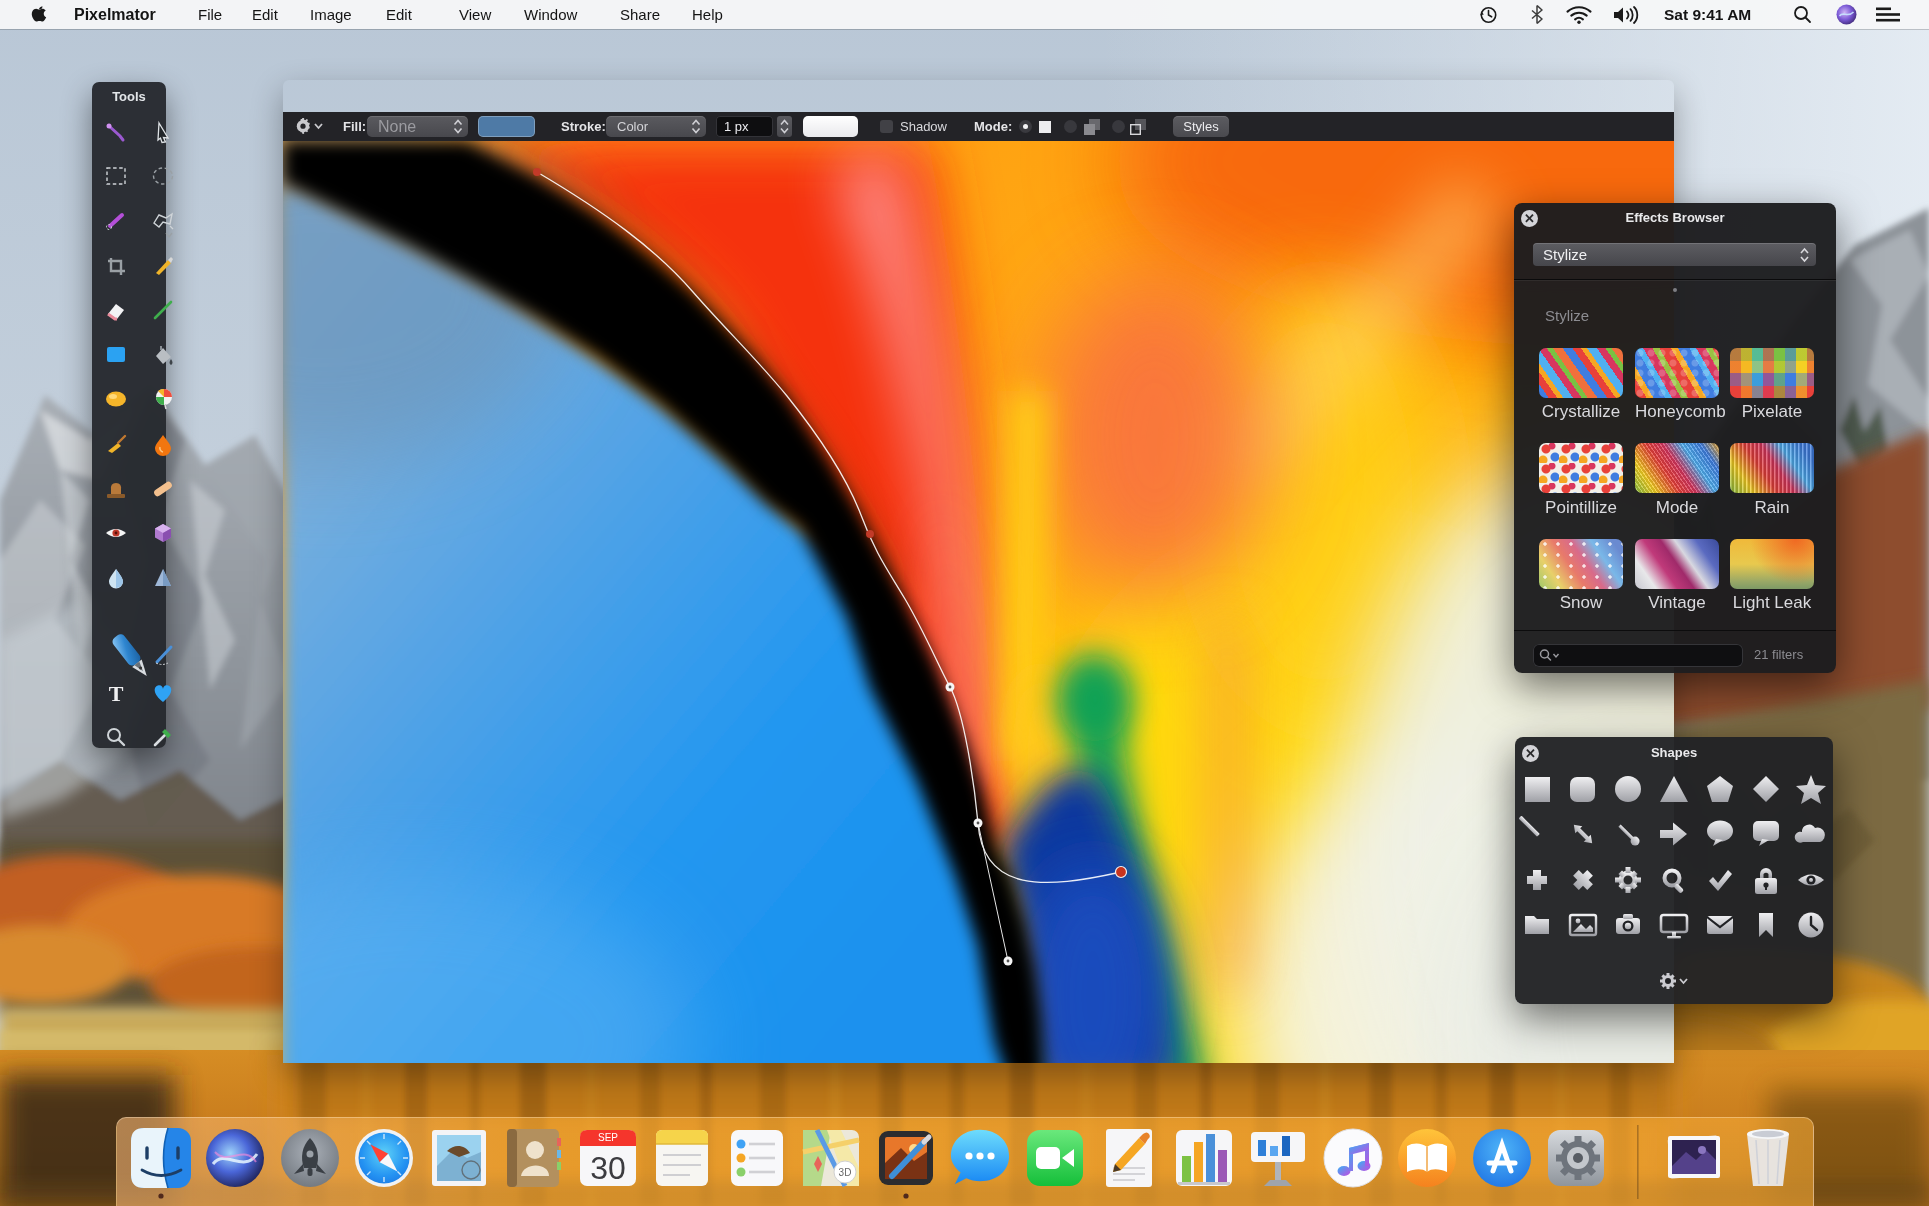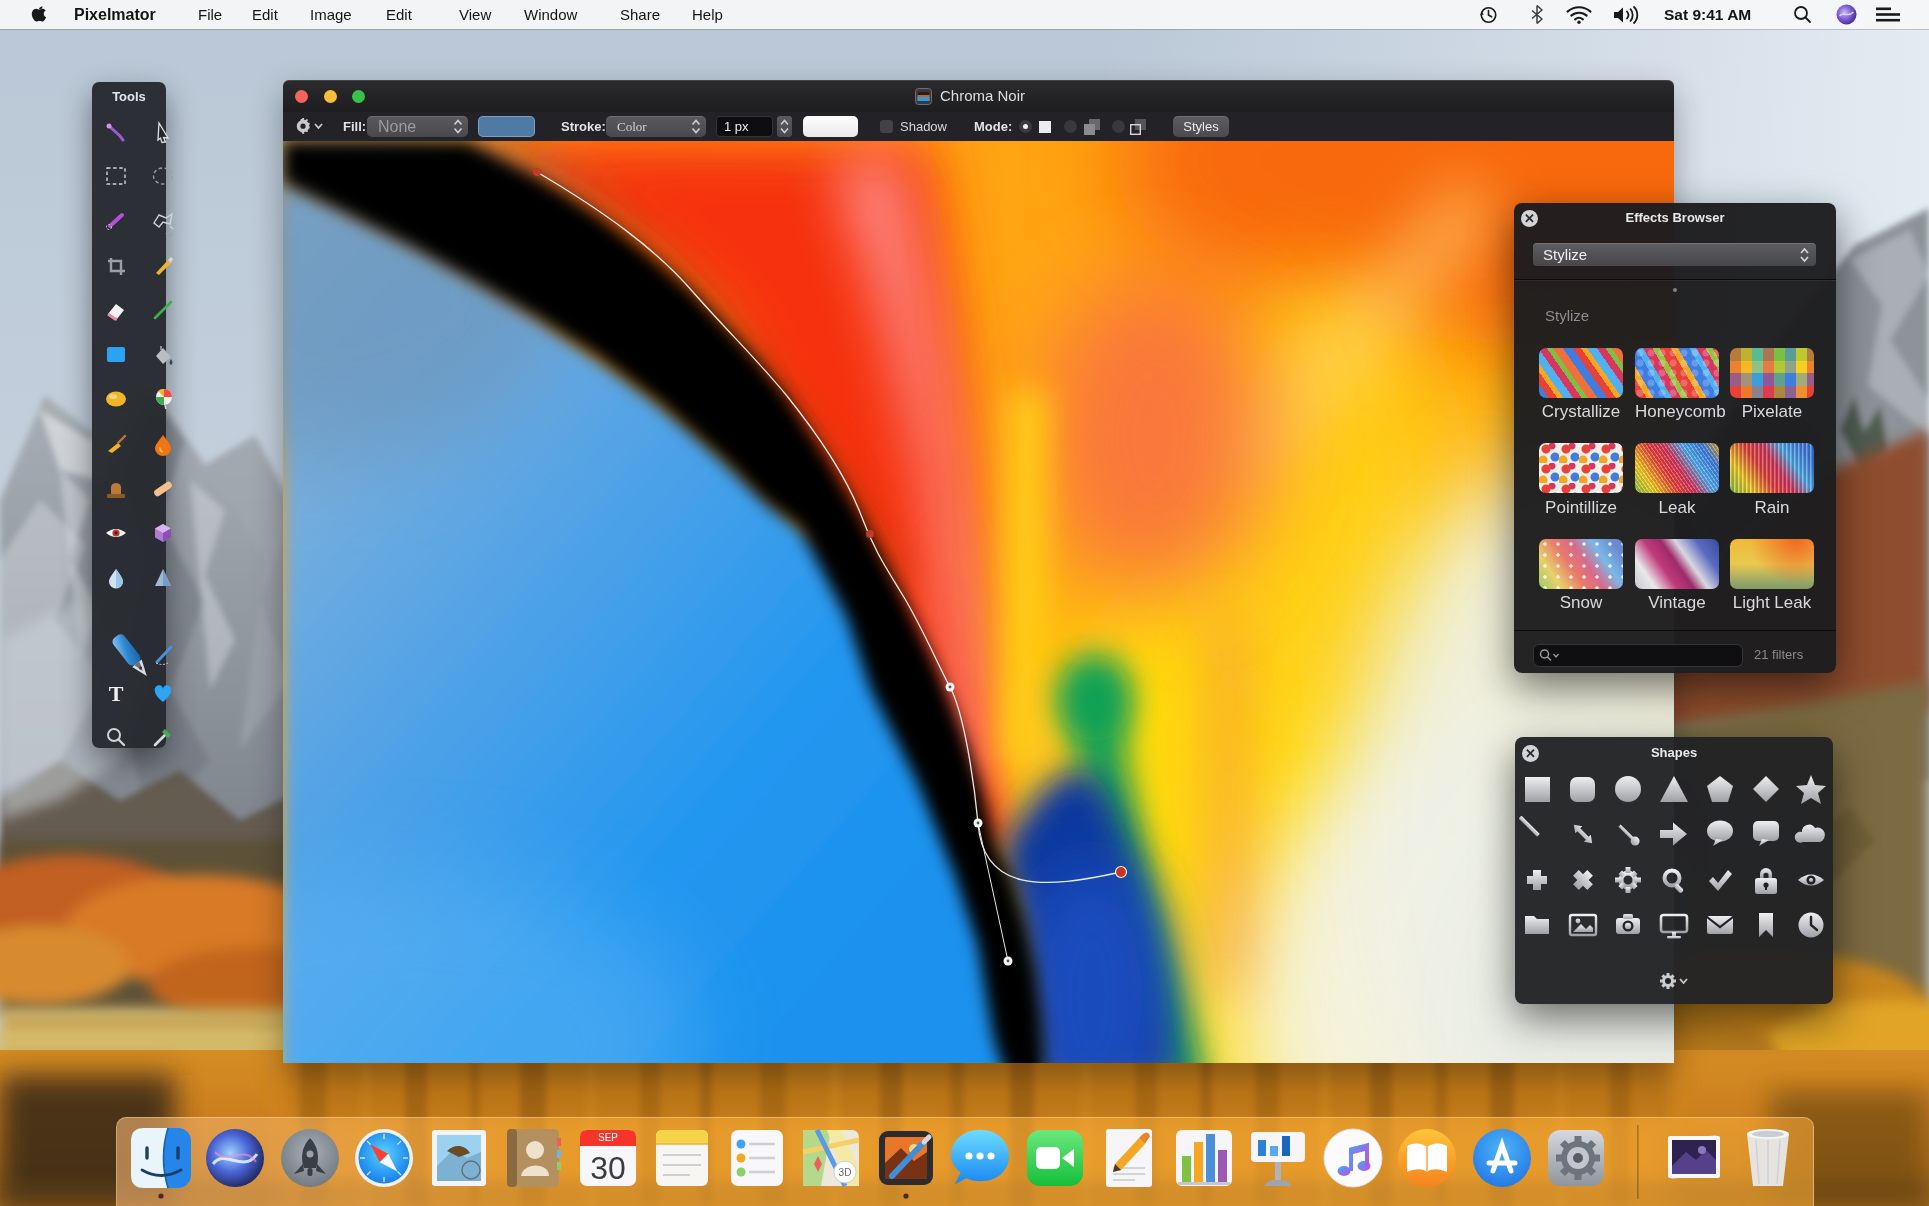--- a/index.html
+++ b/index.html
@@ -363,51 +363,39 @@
         <path d="M-8,8 L3,-3" stroke="#d8dce0" stroke-width="2.6" stroke-linecap="round"></path>
         <path d="M2,-8 L8,-2 L5,1 L-1,-5 Z" fill="#3fae4c"></path>
       </g>
   </svg>
   <svg style="position:absolute;left:72px;top:150px" width="10" height="8" viewBox="0 0 10 8">
       <path d="M2,1 L5,5 L8,1" stroke="#9aa0a5" stroke-width="1.3" fill="none"></path>
     </svg>
 </div>
 
 <div id="window" class="abs">
-  <div id="titlebar" class="abs">
-    <div class="tl" style="left:12px;top:10px;background:#f4645c;"></div>
-    <div class="tl" style="left:41px;top:10px;background:#f9bd39;"></div>
-    <div class="tl" style="left:69px;top:10px;background:#38c14b;"></div>
-    <svg class="abs" style="left:632px;top:8px" width="17" height="17" viewBox="0 0 17 17">
-      <rect x="0.5" y="0.5" width="16" height="16" rx="3" fill="#3a3a3e" stroke="#6e6e72"></rect>
-      <rect x="2.5" y="4" width="12" height="9" fill="#d8601a"></rect>
-      <rect x="2.5" y="9" width="12" height="4" fill="#26a0e0"></rect>
-      <rect x="2.5" y="4" width="12" height="3" fill="#222"></rect>
-    </svg>
-    <span class="abs" style="left:657px;top:7px;font-size:15px;color:#dededf;">Chroma Noir</span>
-  </div>
   <div id="toolbar" class="abs">
     <svg class="abs" style="left:10px;top:6px" width="30" height="17" viewBox="0 0 30 17">
       <g fill="#c9c9cd">
         <path d="M8.5,2.2 L10,2.2 L10.6,0 L12.4,0.4 L12.3,2.7 L13.6,3.4 L15.4,2 L16.7,3.3 L15.3,5.1 L16,6.4 L18.3,6.3 L18.7,8.1 L16.5,8.7 L16.5,10.2 L18.7,10.8 L18.3,12.6 L16,12.5 L15.3,13.8 L16.7,15.6 L15.4,16.9 L13.6,15.5 L12.3,16.2 L12.4,18.5 L10.6,18.9 L10,16.7 L8.5,16.7" transform="scale(0.9) translate(0,-1)"></path>
         <circle cx="10" cy="8.2" r="6.2"></circle>
       </g>
       <circle cx="10" cy="8.2" r="2.6" fill="#232327"></circle>
       <path d="M22,6 L25.5,10 L29,6" stroke="#c9c9cd" stroke-width="1.8" fill="none"></path>
     </svg>
     <span class="tbtext" style="left:60px;font-weight:700">Fill:</span>
     <div class="tbdrop" style="left:84px;width:101px;">
       <span style="position:absolute;left:11px;font-size:16px;color:#9b9ba0;line-height:21px;">None</span>
       <svg style="position:absolute;right:5px;top:3px" width="10" height="15" viewBox="0 0 10 15">
         <path d="M1.5,5.5 L5,1.5 L8.5,5.5 M1.5,9.5 L5,13.5 L8.5,9.5" fill="none" stroke="#cfcfd4" stroke-width="1.6"></path>
       </svg>
     </div>
     <div class="abs" style="left:195px;top:4px;width:57px;height:21px;border-radius:5px;background:#4e7aa6;box-shadow:inset 0 0 0 1px rgba(255,255,255,0.28);"></div>
     <span class="tbtext" style="left:278px;font-weight:700">Stroke:</span>
-    <div class="tbdrop" style="left:323px;width:100px;font-family:Liberation Serif, serif;">
+    <div class="tbdrop" style="left:323px;width:100px;">
       <span style="position:absolute;left:11px;font-size:13px;color:#d3d3d7;line-height:21px;">Color</span>
       <svg style="position:absolute;right:5px;top:3px" width="10" height="15" viewBox="0 0 10 15">
         <path d="M1.5,5.5 L5,1.5 L8.5,5.5 M1.5,9.5 L5,13.5 L8.5,9.5" fill="none" stroke="#cfcfd4" stroke-width="1.6"></path>
       </svg>
     </div>
     <div class="abs" style="left:433px;top:4px;width:57px;height:21px;border-radius:4px;background:#0e0e10;box-shadow:inset 0 0 0 1px #333338;">
       <span style="position:absolute;left:8px;font-size:13px;color:#ececf0;line-height:21px;">1 px</span>
     </div>
     <div class="abs" style="left:494px;top:4px;width:15px;height:21px;border-radius:3px;background:linear-gradient(#5a5a5f,#48484d);">
       <svg style="position:absolute;left:3px;top:3px" width="9" height="15" viewBox="0 0 9 15">
@@ -528,21 +516,21 @@
   <div class="thumb tcrys" style="left:25px;top:145px;"></div>
   <div class="thumb thoney" style="left:121px;top:145px;"></div>
   <div class="thumb tpix" style="left:216px;top:145px;"></div>
   <div class="tlabel" style="left:25px;top:199px;">Crystallize</div>
   <div class="tlabel" style="left:121px;top:199px;">Honeycomb</div>
   <div class="tlabel" style="left:216px;top:199px;">Pixelate</div>
   <div class="thumb tpoint" style="left:25px;top:240px;"></div>
   <div class="thumb tnoise" style="left:121px;top:240px;"></div>
   <div class="thumb train" style="left:216px;top:240px;"></div>
   <div class="tlabel" style="left:25px;top:295px;">Pointillize</div>
-  <div class="tlabel" style="left:121px;top:295px;">Leak</div>
+  <div class="tlabel" style="left:121px;top:295px;">Mode</div>
   <div class="tlabel" style="left:216px;top:295px;">Rain</div>
   <div class="thumb tsnow" style="left:25px;top:336px;"></div>
   <div class="thumb tvint" style="left:121px;top:336px;"></div>
   <div class="thumb tleak" style="left:216px;top:336px;"></div>
   <div class="tlabel" style="left:25px;top:390px;">Snow</div>
   <div class="tlabel" style="left:121px;top:390px;">Vintage</div>
   <div class="tlabel" style="left:216px;top:390px;">Light Leak</div>
   <div class="abs" style="left:0;top:427px;width:322px;height:1px;background:#0c0c0d;"></div>
   <div class="abs" style="left:19px;top:441px;width:210px;height:23px;border-radius:6px;background:#0f0f11;box-shadow:inset 0 0 0 1px #353539;">
     <svg style="position:absolute;left:6px;top:5px" width="22" height="13" viewBox="0 0 22 13">

